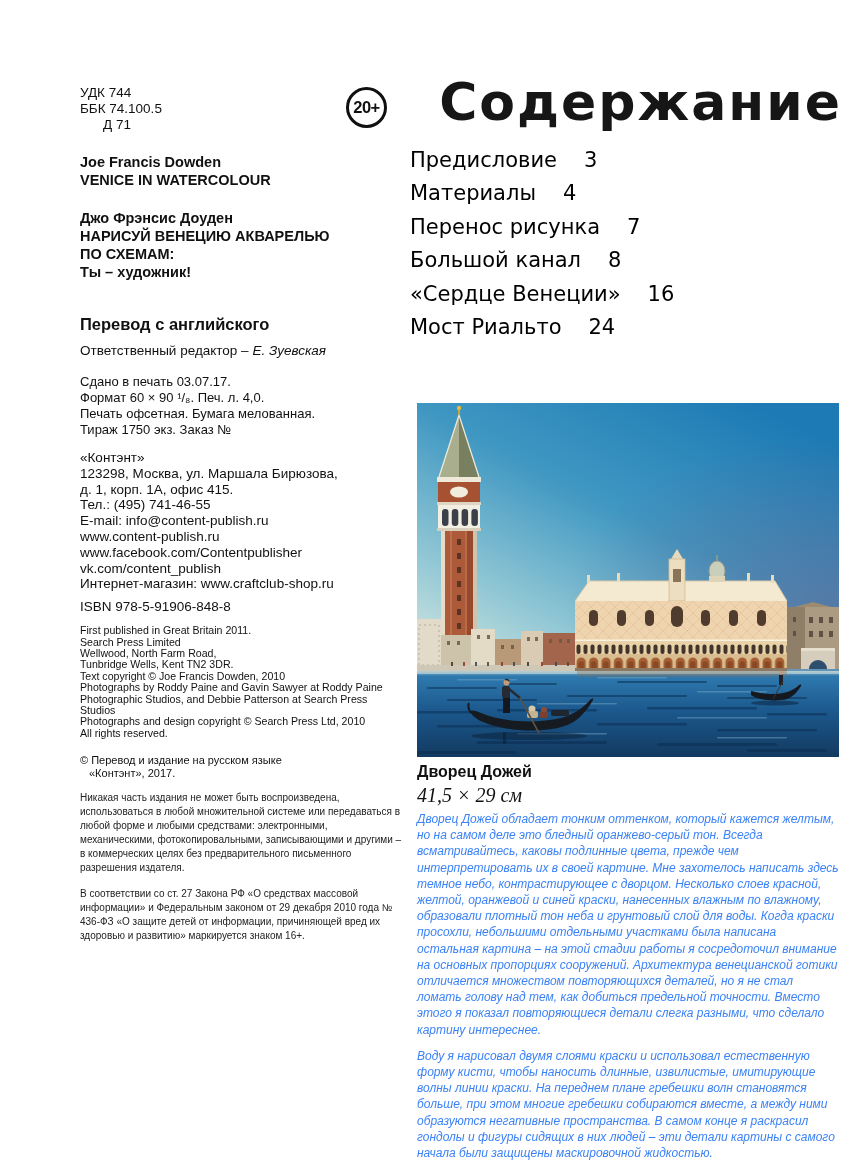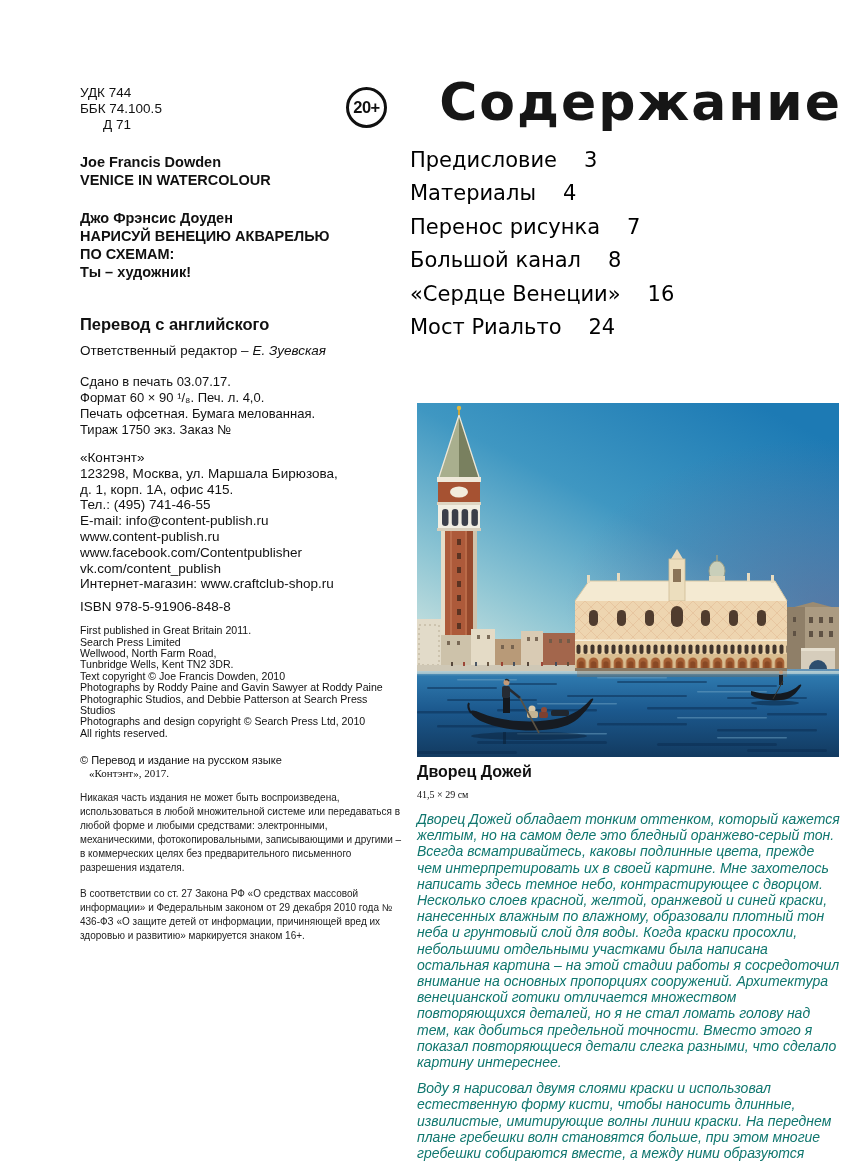--- a/index.html
+++ b/index.html
@@ -21,21 +21,21 @@
   .staff em { font-style:italic; }
   .print-info { margin-top:15px; }
   .print-info div { font-size:13px; line-height:16px; }
   .publisher { margin-top:12px; }
   .publisher div { font-size:13.5px; line-height:15.8px; }
   .isbn { margin-top:7px; font-size:13.5px; line-height:16px; }
   .original { margin-top:10px; }
   .original div { font-size:10.6px; line-height:11.4px; }
   .copyright { margin-top:15px; }
   .copyright div { font-size:11px; line-height:12.3px; }
-  .copyright div:nth-child(2) { padding-left:9px;font-family:Liberation Serif, serif; }
+  .copyright div:nth-child(2) { padding-left:9px; }
   .legal { margin-top:12px; width:322px; font-size:10px; line-height:14px; color:#222; }
   .legal + .legal { }
 
   
   .badge {
     position:absolute; left:346px; top:87px; width:41px; height:41px;
     border:3.5px solid #101010; border-radius:50%;
     display:flex; align-items:center; justify-content:center;
     font-size:16.5px; font-weight:bold; letter-spacing:-0.5px; color:#101010;
   }
@@ -48,24 +48,24 @@
   }
   .toc-list { margin-top:14px; }
   .toc-row { font-family:"DejaVu Sans", sans-serif; font-size:21px; line-height:33.4px; color:#000000; }
   .toc-page { margin-left:27px; }
 
   
   .painting { position:absolute; left:417px; top:403px; width:422px; height:354px; }
   .painting svg { display:block; }
   .caption { position:absolute; left:417px; top:762px; width:424px; }
   .art-title { font-weight:bold; font-size:16px; line-height:20px; }
-  .art-size { font-family:"Liberation Serif", serif; font-size:10px; line-height:18px; margin-top:4px; }
+  .art-size { font-family:"Liberation Serif", serif; font-style:italic; font-size:20px; line-height:18px; margin-top:4px; }
   .art-paras { margin-top:7px; }
   .art-paras p {
-    margin:0 0 10px 0; font-style:italic; font-size:14px; line-height:16.2px; color:#0f766e;
+    margin:0 0 10px 0; font-style:italic; font-size:12px; line-height:16.2px; color:#3b82f6;
   }
 </style>
 </head>
 <body>
 
 <div class="page">
 
   <div class="left-col">
     <div>
       <div class="meta-line">УДК 744</div>

